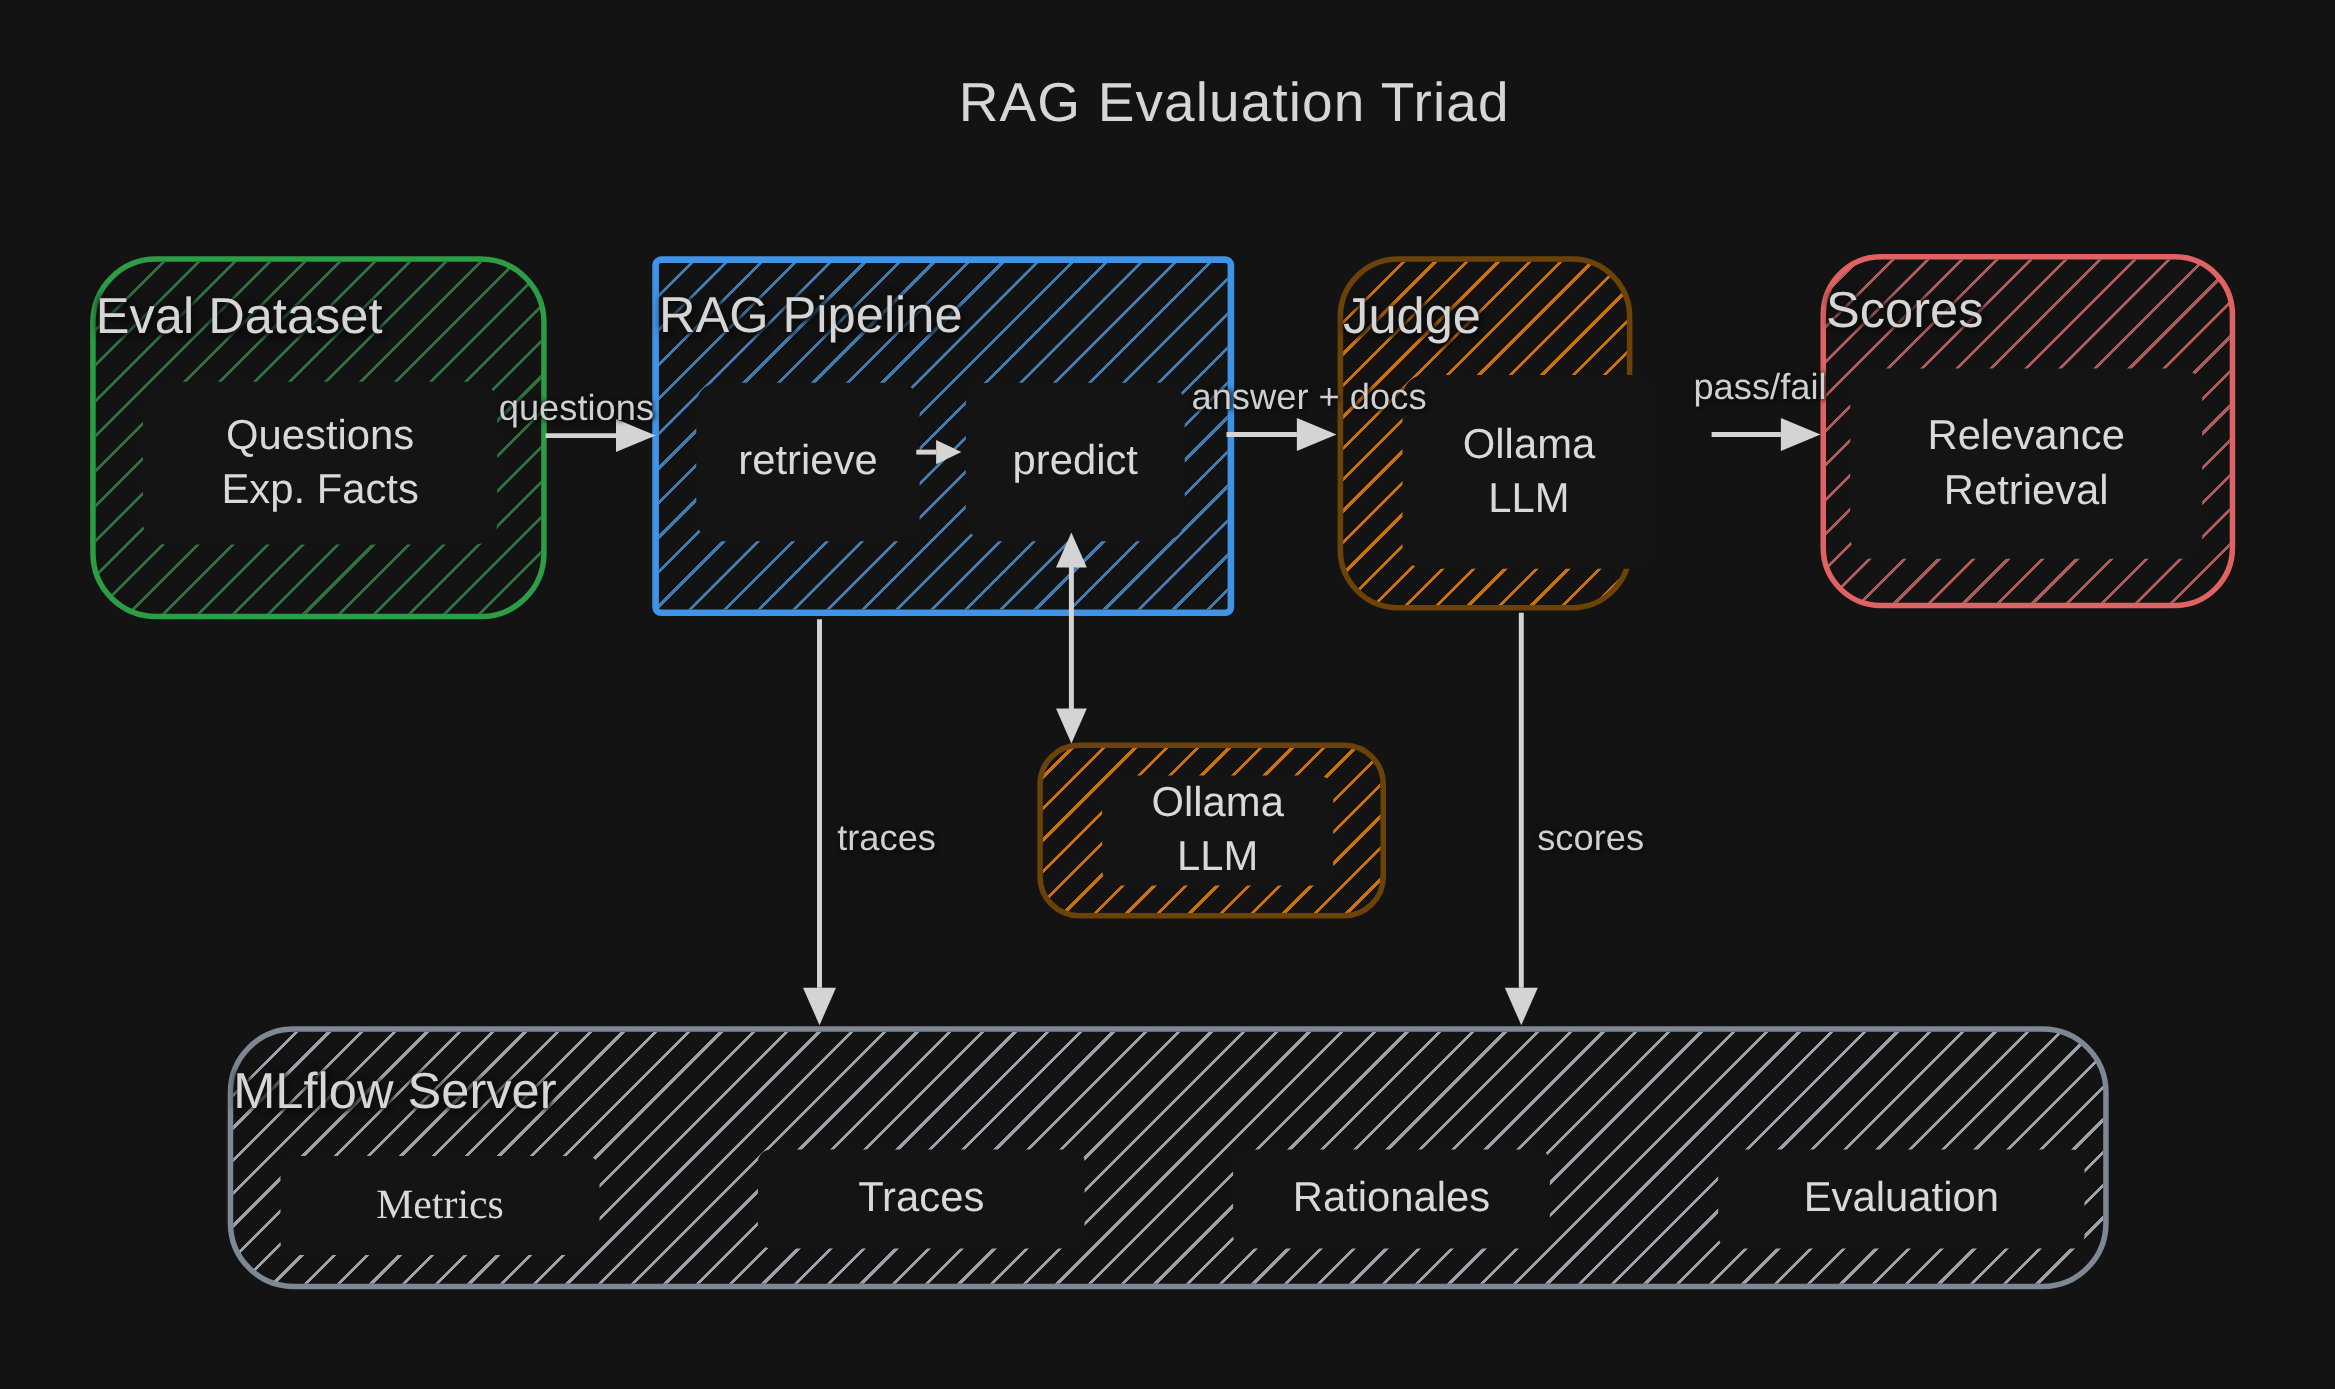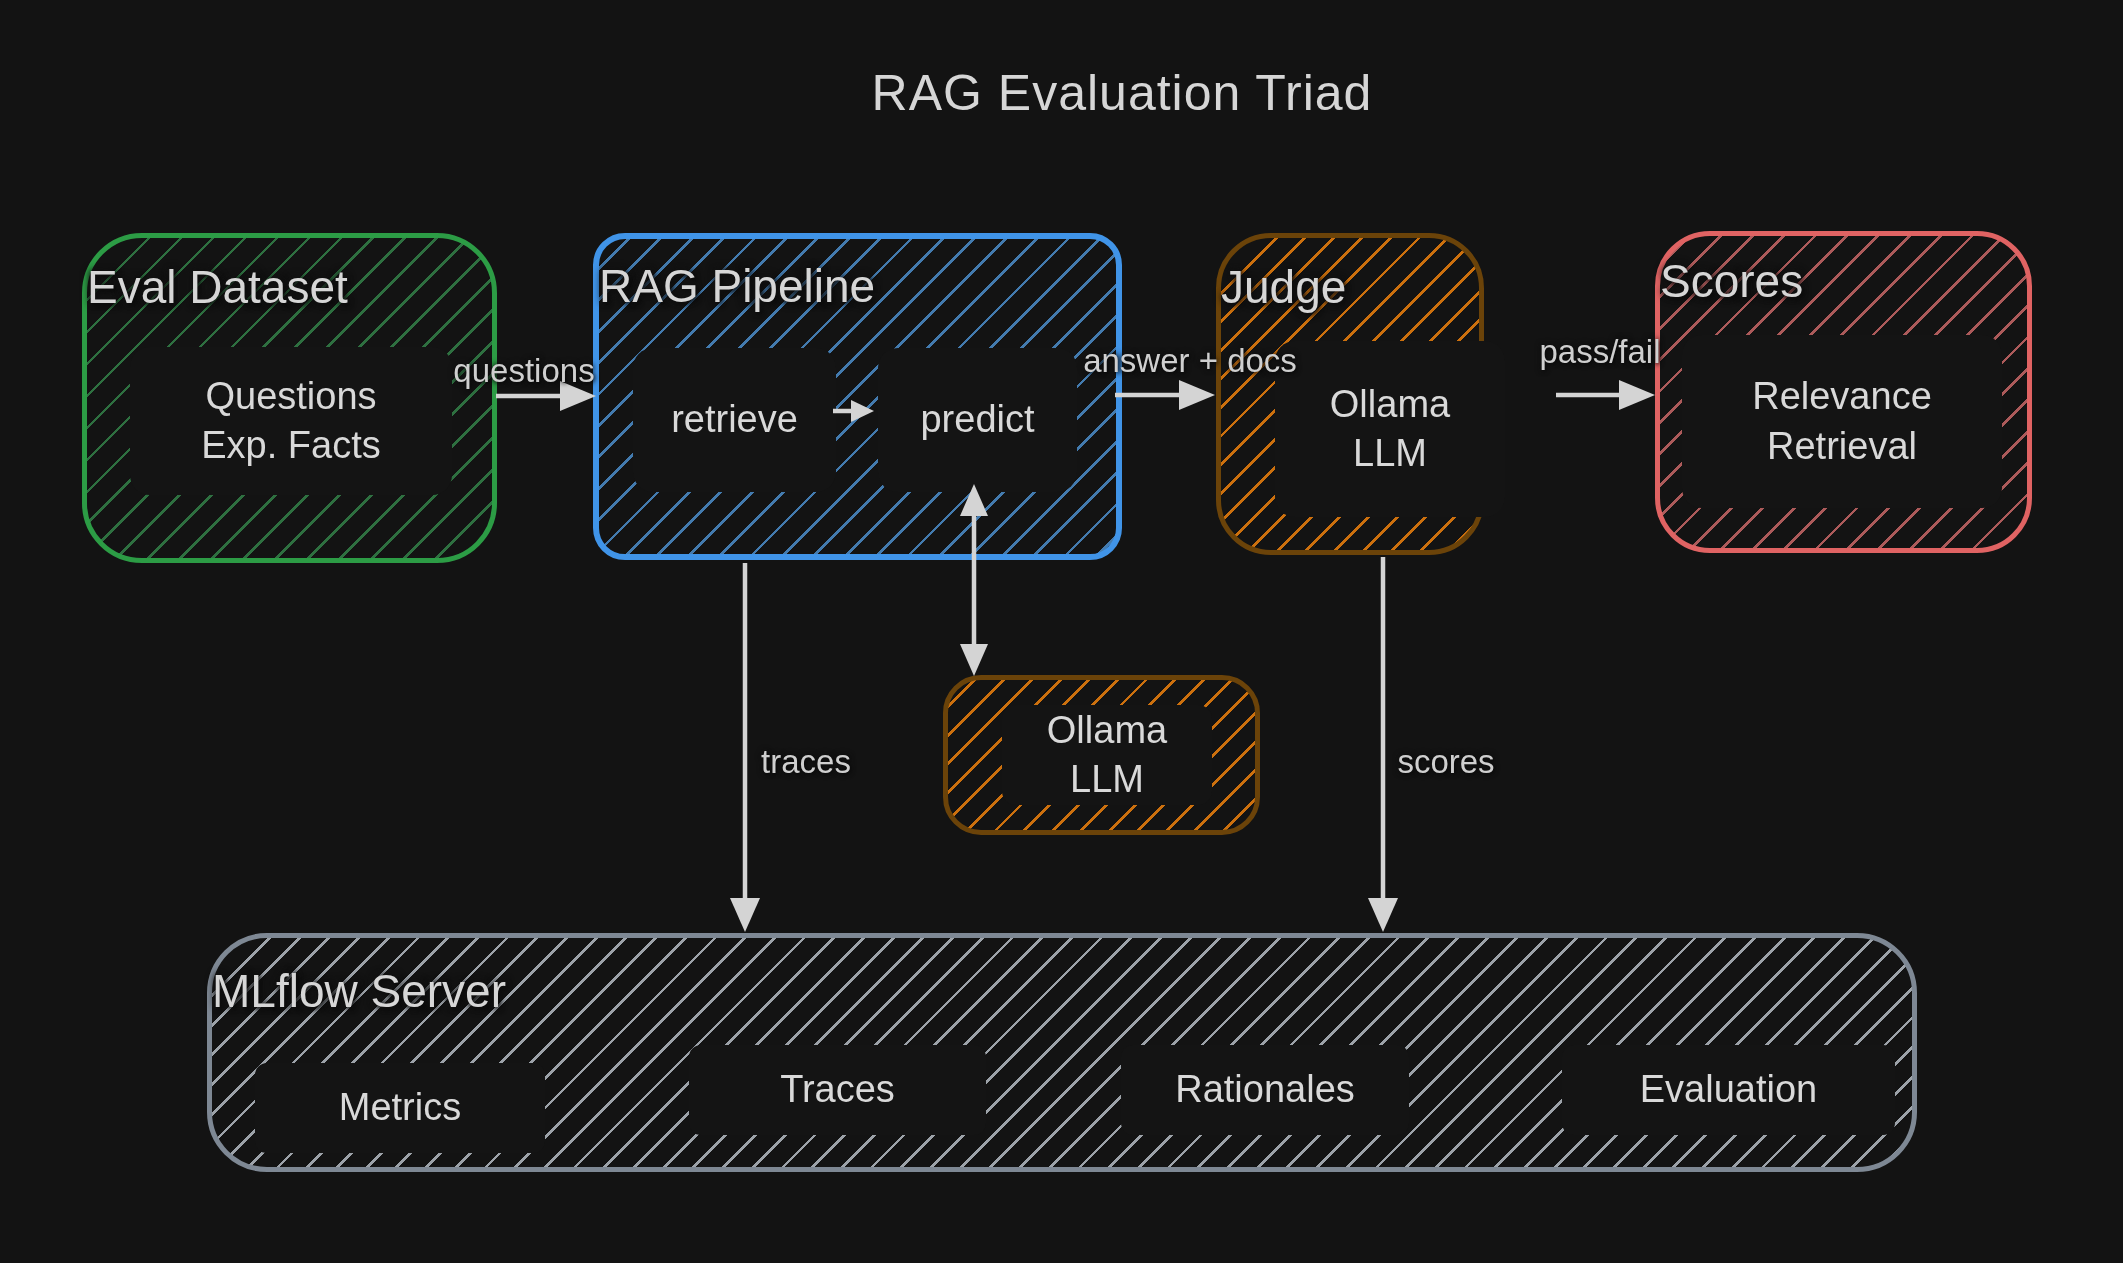--- a/index.html
+++ b/index.html
@@ -78,33 +78,33 @@
   .hatch-red {
     background: repeating-linear-gradient(135deg,
       transparent 0 19.5px, rgba(232,118,118,0.72) 19.5px 22.2px);
   }
   .hatch-gray {
     background: repeating-linear-gradient(135deg,
       transparent 0 18.3px, rgba(187,194,202,0.82) 18.3px 21px);
   }
   
   .node-eval      { left:82px;   top:233px; width:415px;  height:330px; border:5px solid #2c9c45; border-radius:60px; padding-top:22px; }
-  .node-rag       { left:593px;  top:233px; width:529px;  height:327px; border:6px solid #4094e8; border-radius:32px; padding-top:20px; }
+  .node-rag       { left:593px;  top:233px; width:529px;  height:327px; border:6px solid #4094e8; border-radius:8px; padding-top:20px; }
   .node-judge     { left:1216px; top:233px; width:268px;  height:322px; border:5px solid #6b4309; border-radius:55px; padding-top:22px; }
   .node-scores    { left:1655px; top:231px; width:377px;  height:322px; border:5px solid #e06363; border-radius:55px; padding-top:18px; }
   .node-ollama    { left:943px;  top:675px; width:317px;  height:160px; border:5px solid #6b4309; border-radius:38px; }
   .node-mlflow    { left:207px;  top:933px; width:1710px; height:239px; border:5px solid #7e8894; border-radius:60px; padding-top:26px; }
 
   .inner-eval        { left:43px;   top:109px; width:322px; height:148px; border-radius:20px; }
   .inner-retrieve    { left:34px;   top:109px; width:203px; height:144px; border-radius:20px; }
   .inner-predict     { left:279px;  top:109px; width:199px; height:144px; border-radius:20px; }
   .inner-judge       { left:54px;   top:103px; width:230px; height:176px; border-radius:20px; }
   .inner-scores      { left:22px;   top:99px;  width:320px; height:173px; border-radius:20px; }
   .inner-ollama      { left:54px;   top:25px;  width:210px; height:100px; border-radius:14px; }
-  .inner-metrics     { left:43px;   top:125px; width:290px; height:90px;  border-radius:12px; }
+  .inner-metrics     { left:43px;   top:113px; width:290px; height:90px;  border-radius:12px;font-family:Liberation Serif, serif; }
   .inner-traces      { left:477px;  top:107px; width:297px; height:90px;  border-radius:12px; }
   .inner-rationales  { left:909px;  top:107px; width:288px; height:90px;  border-radius:12px; }
   .inner-assessments { left:1350px; top:107px; width:333px; height:90px;  border-radius:12px; }
 
   svg.arrows {
     position: absolute;
     left: 0; top: 0;
     width: 2123px;
     height: 1263px;
     pointer-events: none;

